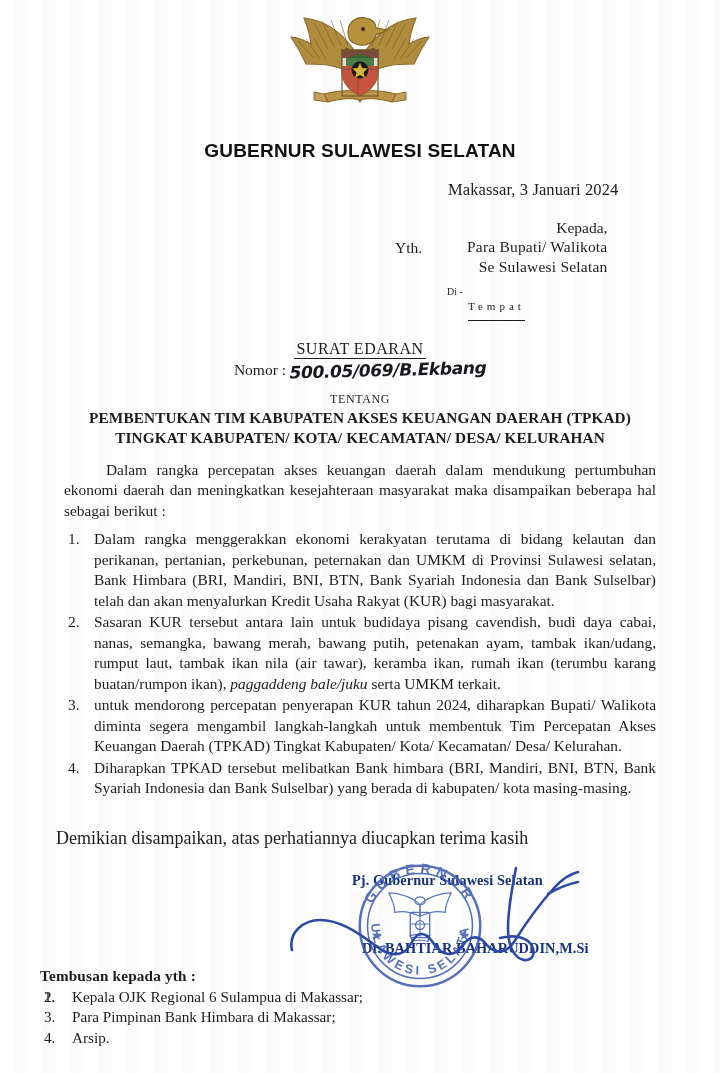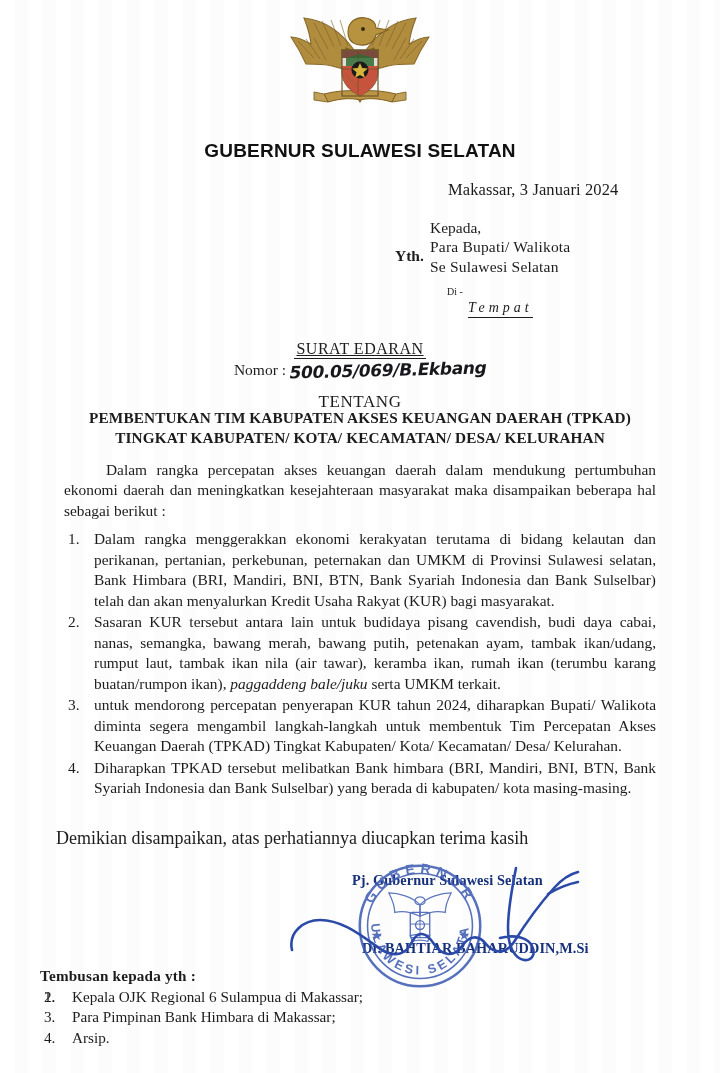--- a/index.html
+++ b/index.html
@@ -21,38 +21,38 @@
   .emblem{width:152px;height:112px;display:block;}
   
   .gov-title{
     position:absolute;top:140px;left:0;right:0;text-align:center;
     font-family:"Liberation Sans", sans-serif;
     font-weight:bold;font-size:19px;letter-spacing:.2px;color:#111;
   }
   
   .date-line{position:absolute;top:180px;left:448px;font-size:16.5px;letter-spacing:.1px;}
   .addr{position:absolute;top:218px;left:395px;font-size:15.5px;line-height:1.25;}
-  .addr .yth{position:absolute;left:0;top:28px;font-weight:bold;}
-  .addr .body{margin-left:35px;}
+  .addr .yth{position:absolute;left:0;top:20px;font-weight:normal;}
+  .addr .body{margin-left:72px;text-align:right;}
   .addr .b{font-weight:normal;letter-spacing:.2px;}
   .di{position:absolute;top:286px;left:447px;font-size:10px;}
-  .tempat{position:absolute;top:300px;left:468px;font-size:14px;letter-spacing:4px;
-          border-bottom:1.3px solid #1c1c1c;padding-bottom:1px;font-style:italic;}
-  
-  .se-title{position:absolute;top:340px;left:0;right:0;text-align:center;font-size:16px;text-decoration:underline;}
+  .tempat{position:absolute;top:300px;left:468px;font-size:11px;letter-spacing:4px;
+          border-bottom:1.3px solid #1c1c1c;padding-bottom:8px;}
+  
+  .se-title{position:absolute;top:340px;left:0;right:0;text-align:center;font-size:16px;}
   .se-title span{border-bottom:1.4px solid #1c1c1c;padding:0 2px 1px;letter-spacing:.5px;}
   .nomor{position:absolute;top:360px;left:0;right:0;text-align:center;font-size:15.5px;}
   .nomor .lbl{vertical-align:middle;}
   .nomor .hand{
     font-family:"DejaVu Sans", sans-serif;
     font-weight:bold;font-size:17px;color:#17171c;
     display:inline-block;transform:skewX(-11deg) rotate(-1.5deg);
     letter-spacing:-.4px;margin-left:4px;vertical-align:middle;
   }
-  .tentang{position:absolute;top:392px;left:0;right:0;text-align:center;font-size:17px;letter-spacing:.6px;}
+  .tentang{position:absolute;top:392px;left:0;right:0;text-align:center;font-size:12px;letter-spacing:.6px;}
   .subject{position:absolute;top:408px;left:0;right:0;text-align:center;
            font-weight:bold;font-size:15.3px;line-height:1.32;letter-spacing:.1px;}
   
   .content{position:absolute;top:460px;left:64px;width:592px;font-size:15.4px;line-height:1.33;}
   .lead{text-align:justify;text-indent:42px;margin:0 0 8px 0;}
   ol.items{margin:0;padding:0;list-style:none;}
   ol.items li{position:relative;padding-left:30px;text-align:justify;margin-bottom:1px;}
   ol.items li .num{position:absolute;left:4px;top:0;}
   .it{font-style:italic;}
   .closing{position:absolute;top:828px;left:56px;font-size:18px;}

